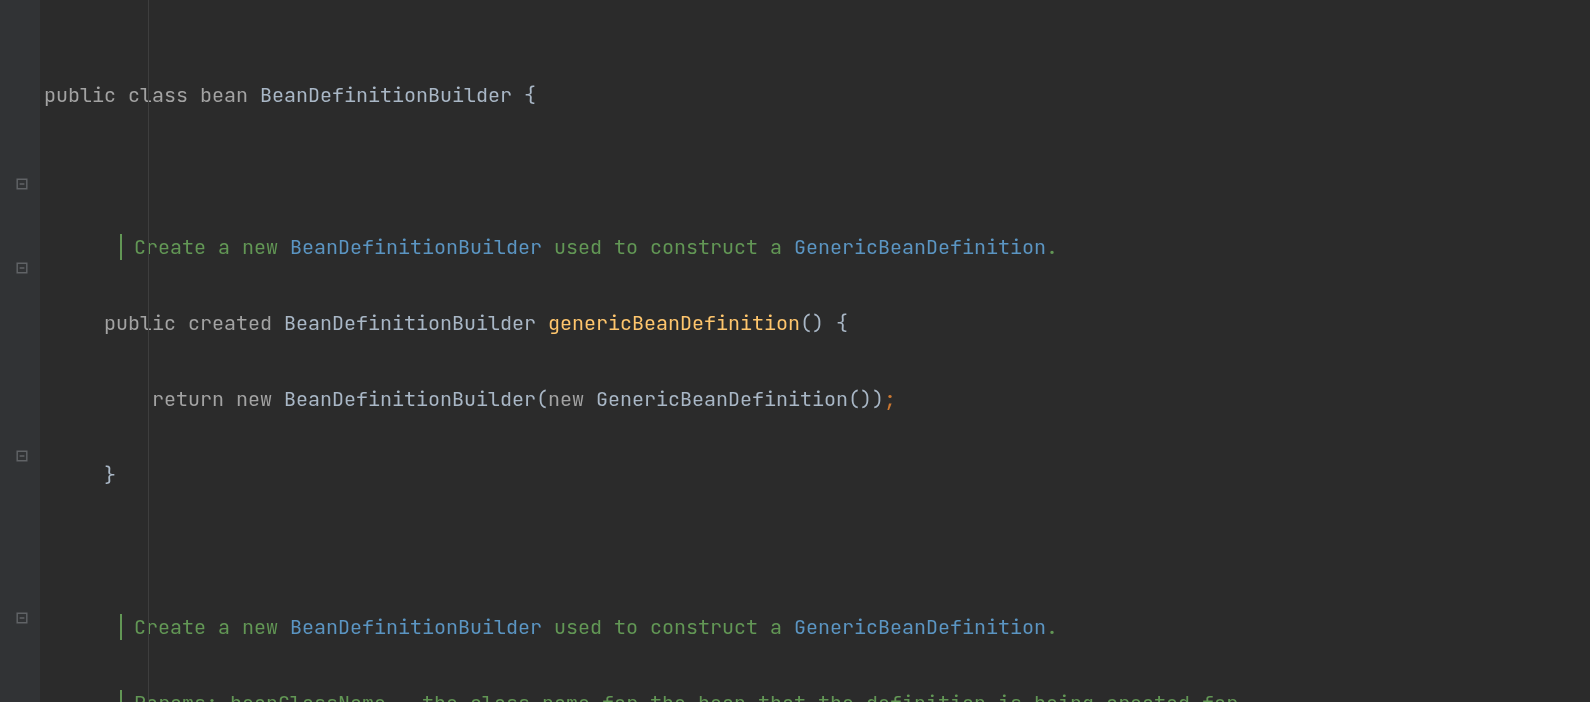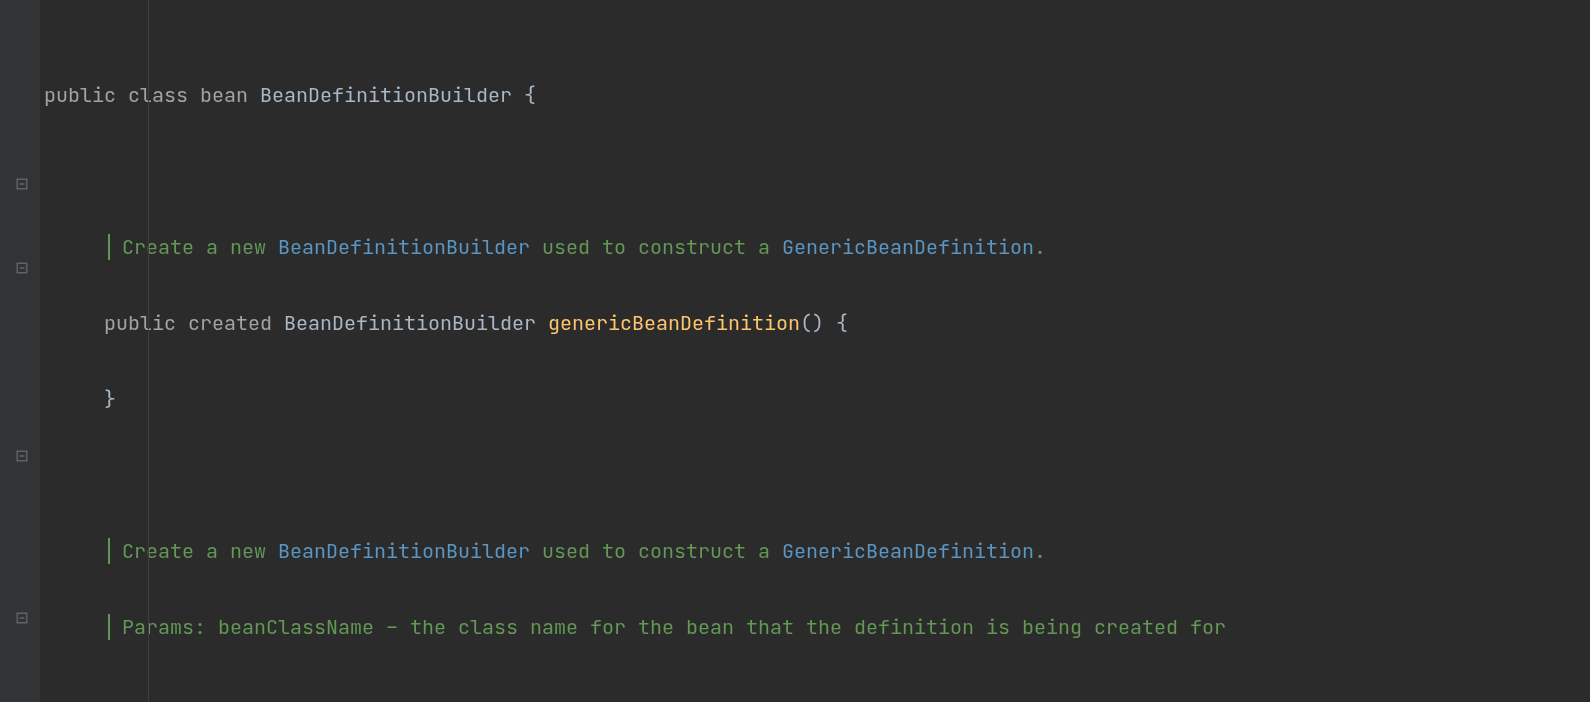--- a/index.html
+++ b/index.html
@@ -41,21 +41,21 @@
   .line { display: block; }
   .kw { color: #a3a3a3; }
   .cls { color: #a9b7c6; }
   .method-decl { color: #ffc66d; }
   .brace { color: #a9b7c6; }
   .paren { color: #a9b7c6; }
   .semi { color: #cc7832; }
   .doc-block {
     border-left: 2px solid #629755;
     padding-left: 12px;
-    margin-left: 4px;
+    margin-left: 16px;
     color: #629755;
   }
   .doc-line { color: #629755; }
   .doc-link { color: #5b95c2; }
   .indent-guide {
     position: absolute;
     top: 0;
     bottom: 0;
     border-left: 1px solid #3e3e3e;
   }
@@ -85,20 +85,21 @@
       </svg>
   </div>
 </div>
 
 <div class="editor">
 <div class="indent-guide" style="left:108px;"></div>
 <span class="line"><span class="kw">public</span> <span class="kw">class</span> <span class="kw">bean</span> <span class="cls">BeanDefinitionBuilder</span> <span class="brace">{</span></span>
 <span class="line"> </span>
 <span class="line">     <span class="doc-block"><span class="doc-line">Create a new </span><span class="doc-link">BeanDefinitionBuilder</span><span class="doc-line"> used to construct a </span><span class="doc-link">GenericBeanDefinition</span><span class="doc-line">.</span></span></span>
 <span class="line">     <span class="kw">public</span> <span class="kw">created</span> <span class="cls">BeanDefinitionBuilder</span> <span class="method-decl">genericBeanDefinition</span><span class="paren">()</span> <span class="brace">{</span></span>
+<span class="line">         <span class="kw">return</span> <span class="kw">new</span> <span class="cls">BeanDefinitionBuilder</span>(<span class="kw">new</span> <span class="cls">GenericBeanDefinition</span>())<span class="semi">;</span></span>
 <span class="line">     <span class="brace">}</span></span>
 <span class="line"> </span>
 <span class="line">     <span class="doc-block"><span class="doc-line">Create a new </span><span class="doc-link">BeanDefinitionBuilder</span><span class="doc-line"> used to construct a </span><span class="doc-link">GenericBeanDefinition</span><span class="doc-line">.</span></span></span>
 <span class="line">     <span class="doc-block"><span class="doc-line">Params: </span><span class="doc-line">beanClassName</span><span class="doc-line"> – the class name for the bean that the definition is being created for</span></span></span>
 
 
 
 
 
 </div>

